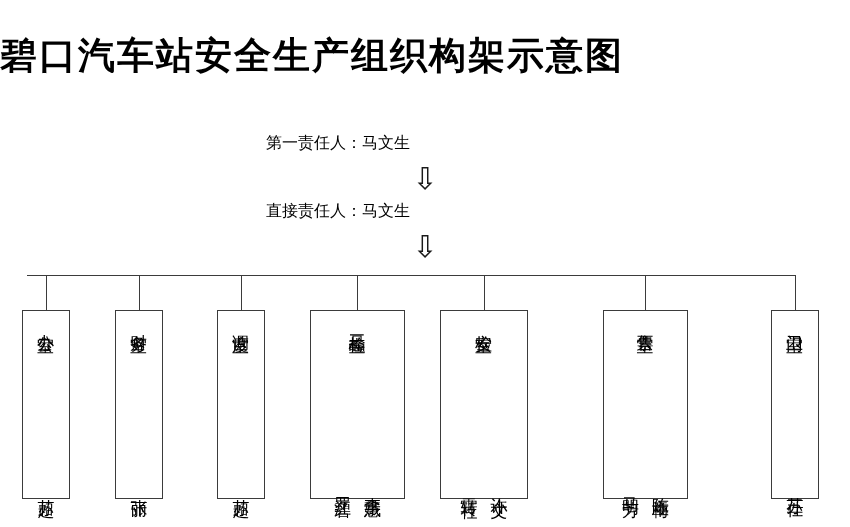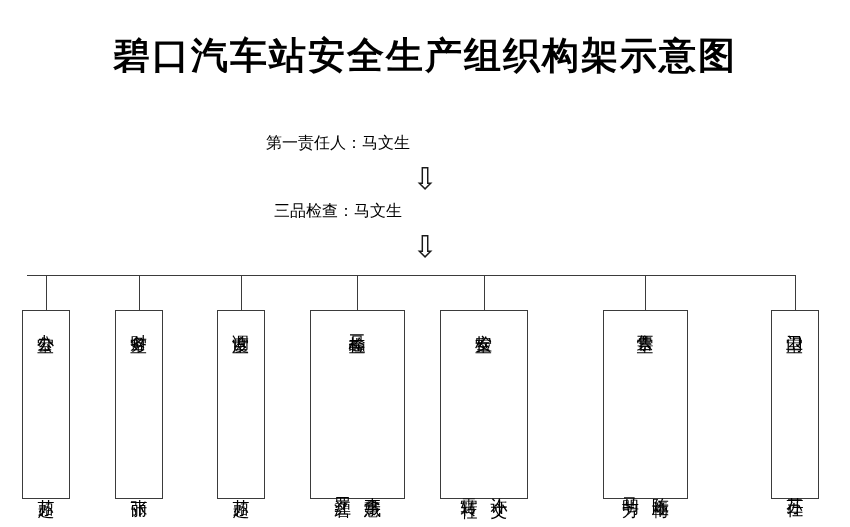--- a/index.html
+++ b/index.html
@@ -15,21 +15,21 @@
     font-family: "DejaVu Sans", "Liberation Sans", sans-serif;
     color: #000000;
   }
 
   
   #chart-title {
     position: absolute;
     left: 0;
     top: 34px;
     width: 850px;
-    text-align: center;
+    text-align: left;
     font-size: 37px;
     font-weight: bold;
     letter-spacing: 2px;
     line-height: 44px;
     white-space: nowrap;
   }
 
   
   .resp-line {
     position: absolute;
@@ -119,21 +119,21 @@
 </style>
 </head>
 <body>
 
 <div id="chart-title">碧口汽车站安全生产组织构架示意图</div>
 
 <div id="resp-primary" class="resp-line">第一责任人：马文生</div>
 
 <div id="arrow-one" class="down-arrow">⇩</div>
 
-<div id="resp-direct" class="resp-line">三品检查：马文生</div>
+<div id="resp-direct" class="resp-line">直接责任人：马文生</div>
 
 <div id="arrow-two" class="down-arrow">⇩</div>
 
 <div id="bus-line"></div>
 
 <div id="drop-lines">
     <div class="drop-line" style="left: 46px;"></div>
     <div class="drop-line" style="left: 139px;"></div>
     <div class="drop-line" style="left: 241px;"></div>
     <div class="drop-line" style="left: 357px;"></div>

